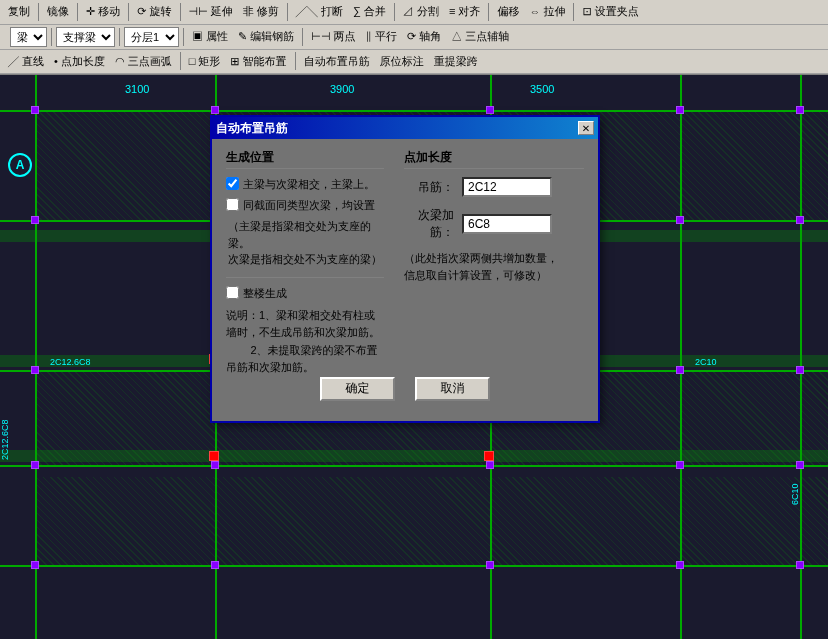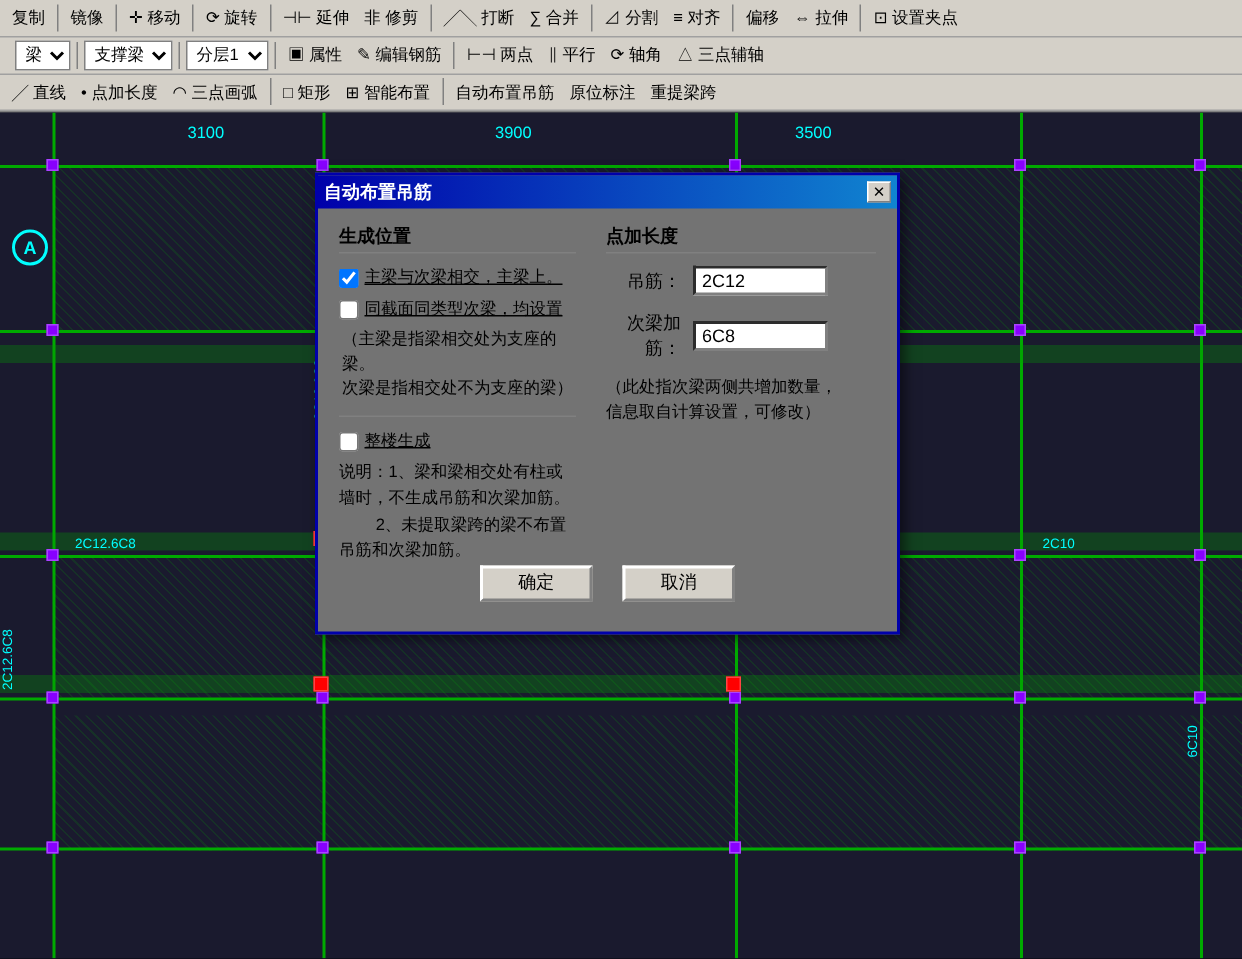--- a/index.html
+++ b/index.html
@@ -206,24 +206,23 @@
       font-size: 12px;
       font-weight: bold;
       color: #000;
       margin-bottom: 8px;
       padding-bottom: 2px;
       border-bottom: 1px solid #808080;
     }
 
     .checkbox-row {
       display: flex;
-      align-items: flex-end;
+      align-items: flex-start;
       gap: 4px;
       margin-bottom: 6px;
-      text-decoration: underline;
     }
 
     .checkbox-row input[type="checkbox"] {
       width: 13px;
       height: 13px;
     }
 
     .checkbox-label {
       font-size: 11px;
       color: #000;

